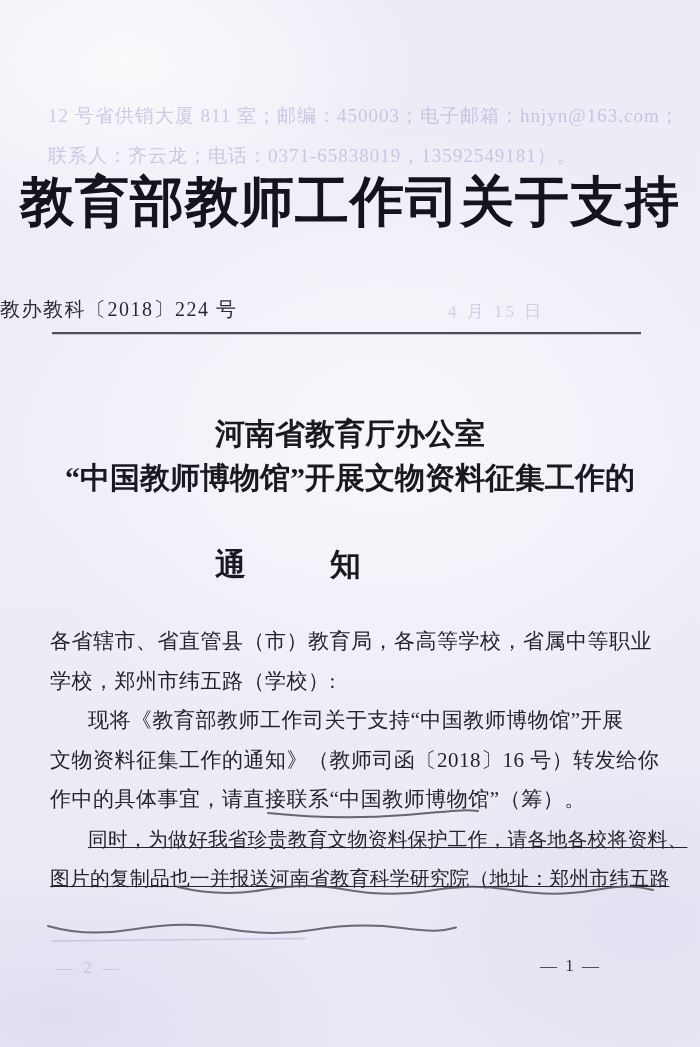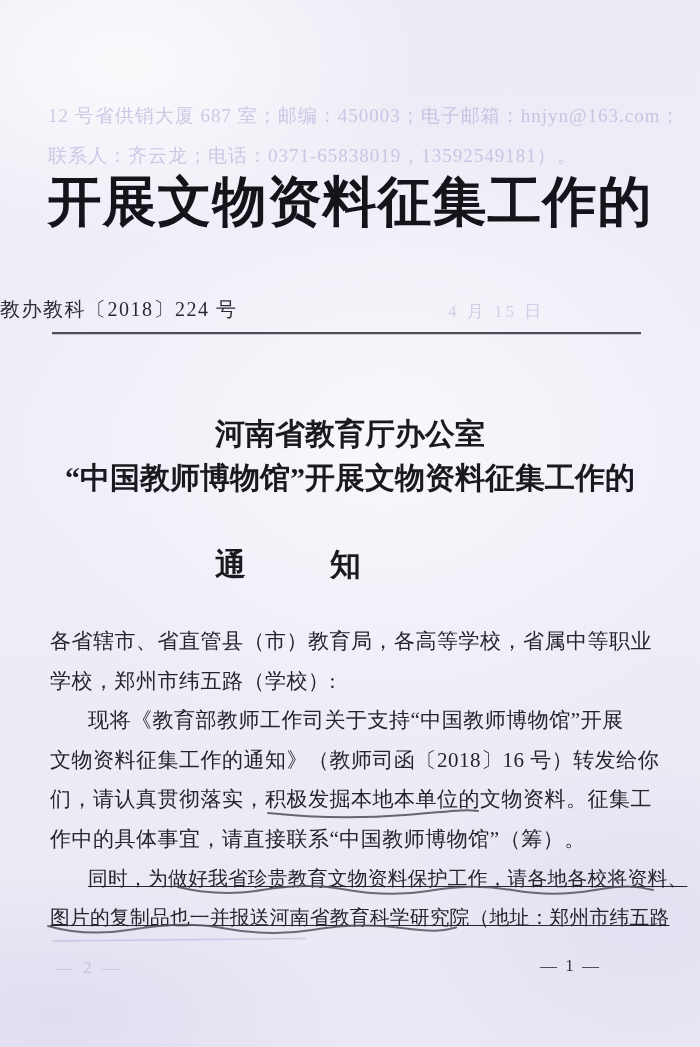--- a/index.html
+++ b/index.html
@@ -60,43 +60,42 @@
     font-size:17px;color:#34313b;letter-spacing:2px;white-space:nowrap;
   }
   .ghost-page{left:56px;top:958px;}
   svg.overlay{position:absolute;left:0;top:0;pointer-events:none;}
 </style>
 </head>
 <body>
 
 <div class="page">
 
-  <div class="abs ghost" style="left:48px;top:103px;">12 号省供销大厦 687 室；邮编：450003；电子邮箱：hnjyn@163.com；</div>
+  <div class="abs ghost" style="left:48px;top:103px;">12 号省供销大厦 811 室；邮编：450003；电子邮箱：hnjyn@163.com；</div>
   <div class="abs ghost" style="left:48px;top:143px;">联系人：齐云龙；电话：0371-65838019，13592549181）。</div>
 
-  <div class="abs org-title">开展文物资料征集工作的</div>
+  <div class="abs org-title">教育部教师工作司关于支持</div>
   <div class="abs doc-number">教办教科〔2018〕224 号</div>
   <div class="abs ghost-small" style="left:448px;top:300px;">4 月 15 日</div>
   <div class="abs header-rule"></div>
 
   <div class="abs title-block">
     <div>河南省教育厅办公室</div>
     <div>“中国教师博物馆”开展文物资料征集工作的</div>
   </div>
   <div class="notice-row">
     <span>通</span>
     <span>知</span>
   </div>
 
   <div class="abs body-block">
     <div class="body-line">各省辖市、省直管县（市）教育局，各高等学校，省属中等职业</div>
     <div class="body-line">学校，郑州市纬五路（学校）:</div>
     <div class="body-line indent">现将《教育部教师工作司关于支持“中国教师博物馆”开展</div>
     <div class="body-line">文物资料征集工作的通知》（教师司函〔2018〕16 号）转发给你</div>
-    <div class="body-line">们，请认真贯彻落实，积极发掘本地本单位的文物资料。征集工</div>
     <div class="body-line">作中的具体事宜，请直接联系“中国教师博物馆”（筹）。</div>
     <div class="body-line tight indent">同时，为做好我省珍贵教育文物资料保护工作，请各地各校将资料、</div>
     <div class="body-line tight">图片的复制品也一并报送河南省教育科学研究院（地址：郑州市纬五路</div>
   </div>
 
   <svg class="overlay" width="700" height="1047" viewBox="0 0 700 1047">
     <path d="M268,813 C 310,817.5 360,818.5 405,815 S 462,809 478,811" fill="none" stroke="#56515d" stroke-width="2" stroke-linecap="round" opacity="0.88"></path>
     <path d="M178,887 C 205,893.5 235,894.5 262,890 S 315,884 342,889 S 398,896 428,891 S 482,885 512,890 S 565,895 595,890 S 638,886 653,890" fill="none" stroke="#56515d" stroke-width="2" stroke-linecap="round" opacity="0.85"></path>
     <path d="M48,926 C 72,933 102,934.5 132,929.5 S 192,922.5 222,928 S 282,935 312,930 S 372,924 402,928 S 442,931.5 456,927.5" fill="none" stroke="#56515d" stroke-width="2" stroke-linecap="round" opacity="0.85"></path>
     <path d="M52,941 L 306,938.5" fill="none" stroke="rgba(150,140,205,0.35)" stroke-width="1.5"></path>

